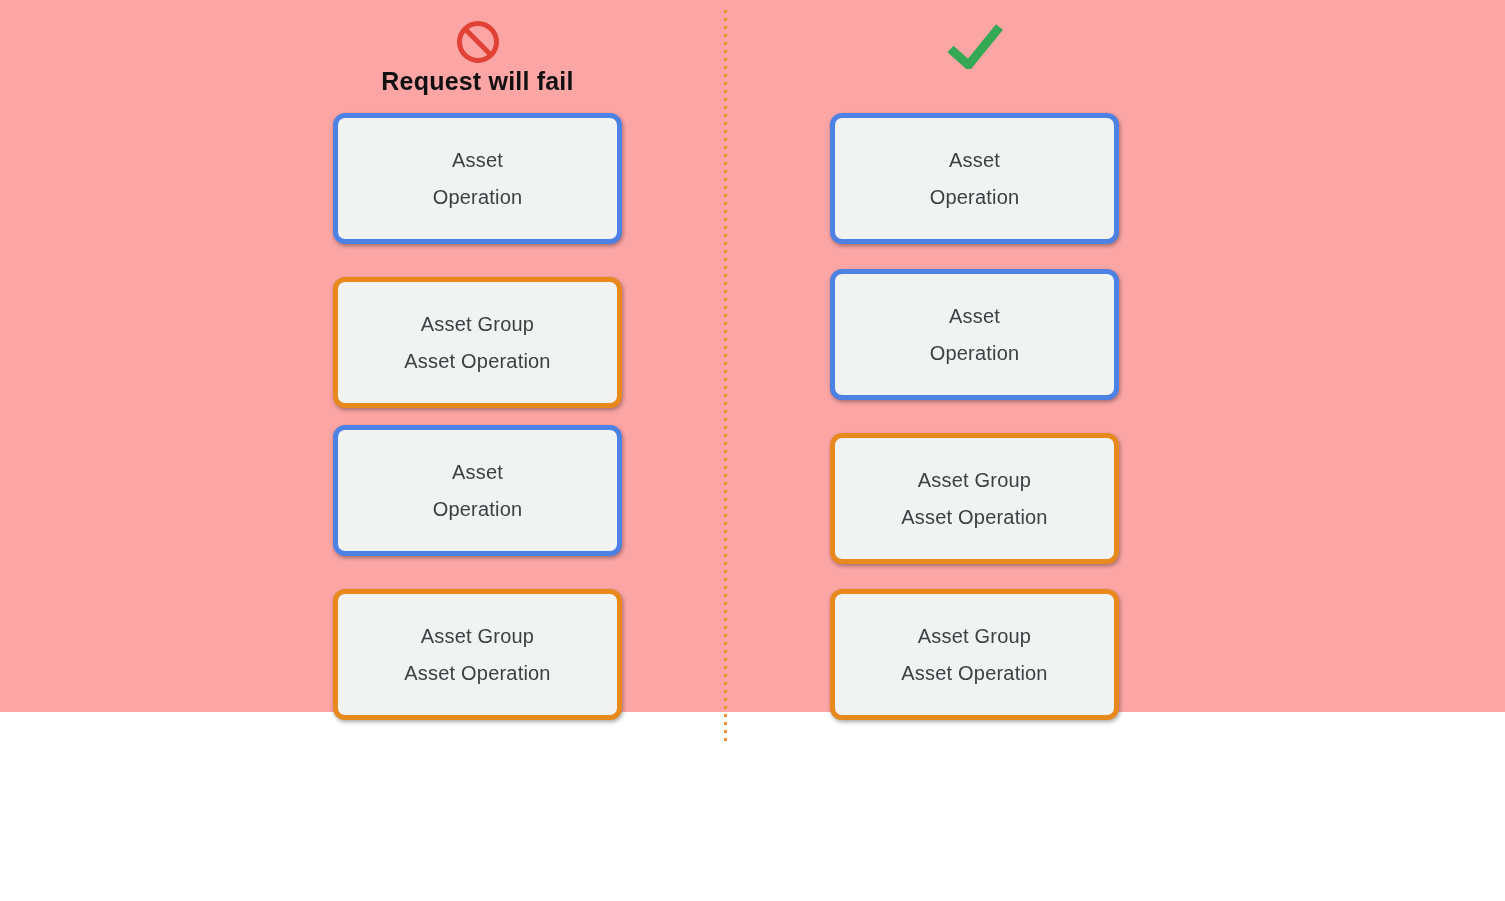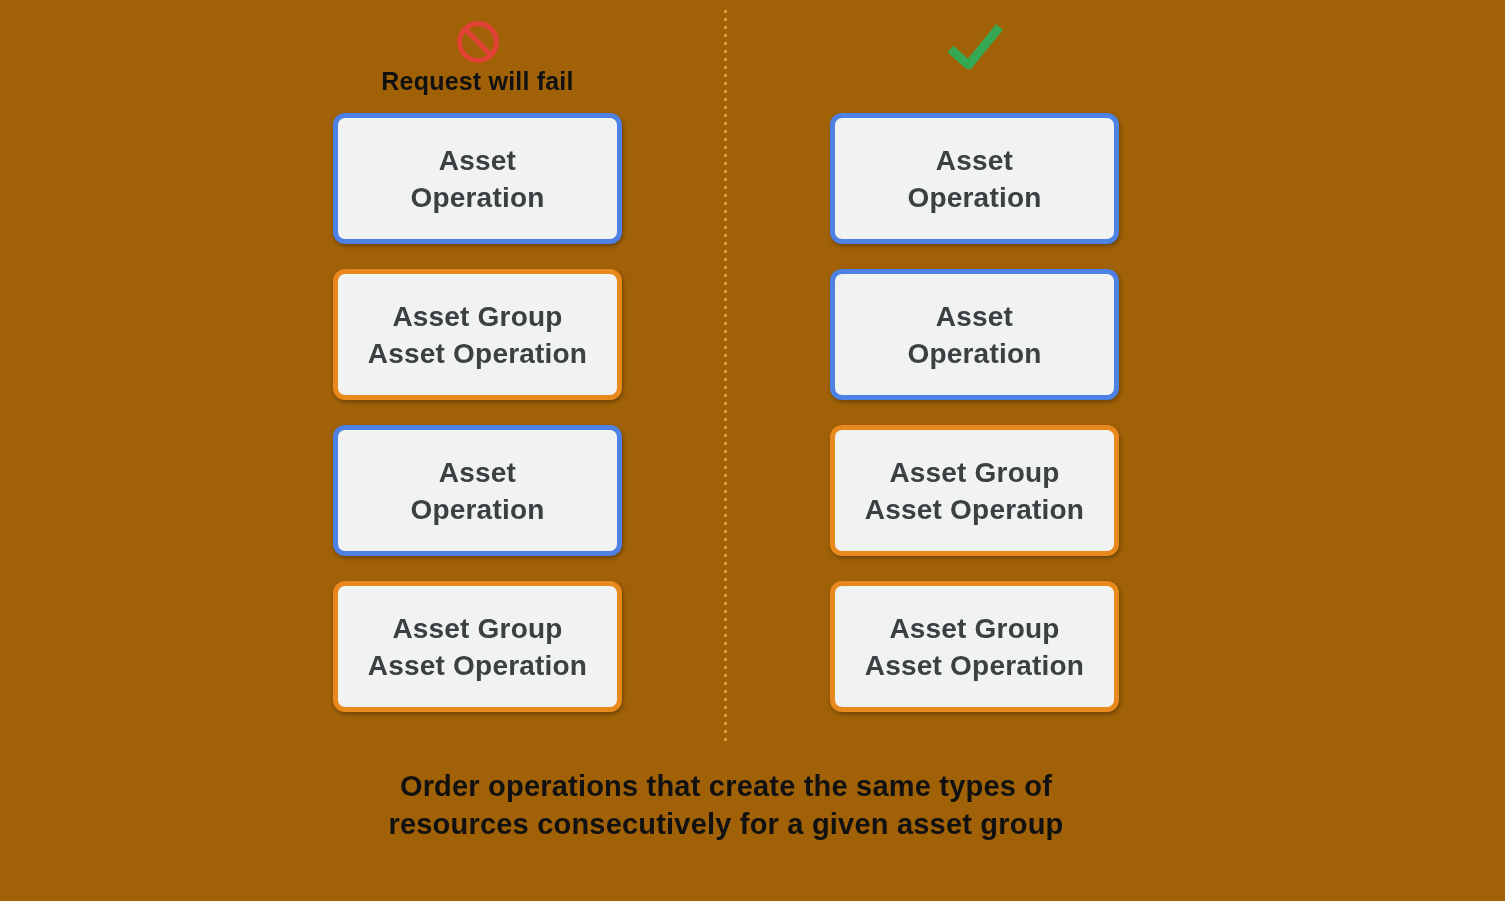--- a/index.html
+++ b/index.html
@@ -16,22 +16,22 @@
   html, body { background: #ffffff; }
   body {
     font-family: "Liberation Sans", "DejaVu Sans", sans-serif;
     width: 1505px;
     height: 901px;
     overflow: hidden;
   }
   .canvas {
     position: relative;
     width: 1505px;
-    height: 901px;
-    background: #a16207;
+    height: 712px;
+    background: #fca5a5;
   }
   .column {
     position: absolute;
     top: 0;
     width: 289px;
     height: 720px;
   }
   .column-fail { left: 333px; }
   .column-succeed { left: 830px; }
   .col-icon {
@@ -63,29 +63,29 @@
     border: 5px solid #999999;
     border-radius: 12px;
     box-shadow: 1px 2px 4px rgba(0,0,0,0.35);
     display: flex;
     flex-direction: column;
     align-items: center;
     justify-content: center;
     text-align: center;
   }
   .flow-box[data-type="asset-operation"] { border-color: var(--blue-border); }
-  .flow-box[data-type="asset-group-asset-operation"] { border-color: var(--orange-border); }
+  .flow-box[data-type="asset-group-asset-operation"] { border-color: var(--orange-border); margin-top: 8px; }
   .box-pos-0 { top: 113px; }
   .box-pos-1 { top: 269px; }
   .box-pos-2 { top: 425px; }
   .box-pos-3 { top: 581px; }
   .box-line {
     display: block;
-    font-size: 28px;
-    font-weight: bold;
+    font-size: 20px;
+    font-weight: normal;
     color: var(--box-text);
     line-height: 37px;
     letter-spacing: 0.2px;
     white-space: nowrap;
   }
   .divider {
     position: absolute;
     left: 724px;
     top: 10px;
     width: 3px;
@@ -166,18 +166,14 @@
       <span class="box-line">Asset Group</span>
       <span class="box-line">Asset Operation</span>
     </div>
 
     <div class="flow-box box-pos-3" data-type="asset-group-asset-operation">
       <span class="box-line">Asset Group</span>
       <span class="box-line">Asset Operation</span>
     </div>
   </div>
 
-  <div class="caption">
-    <span class="caption-line">Order operations that create the same types of</span>
-    <span class="caption-line">resources consecutively for a given asset group</span>
-  </div>
 
 </div>
 
 </body></html>

